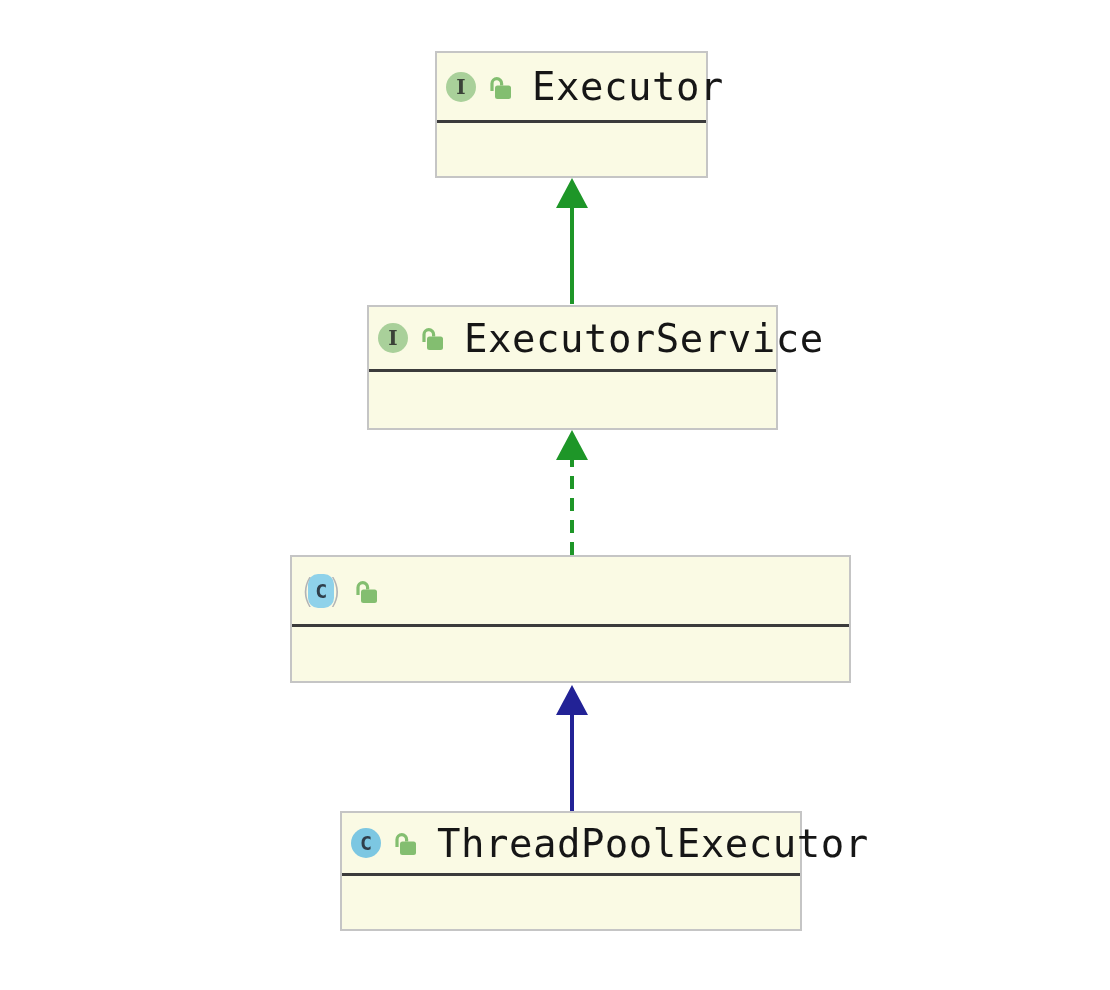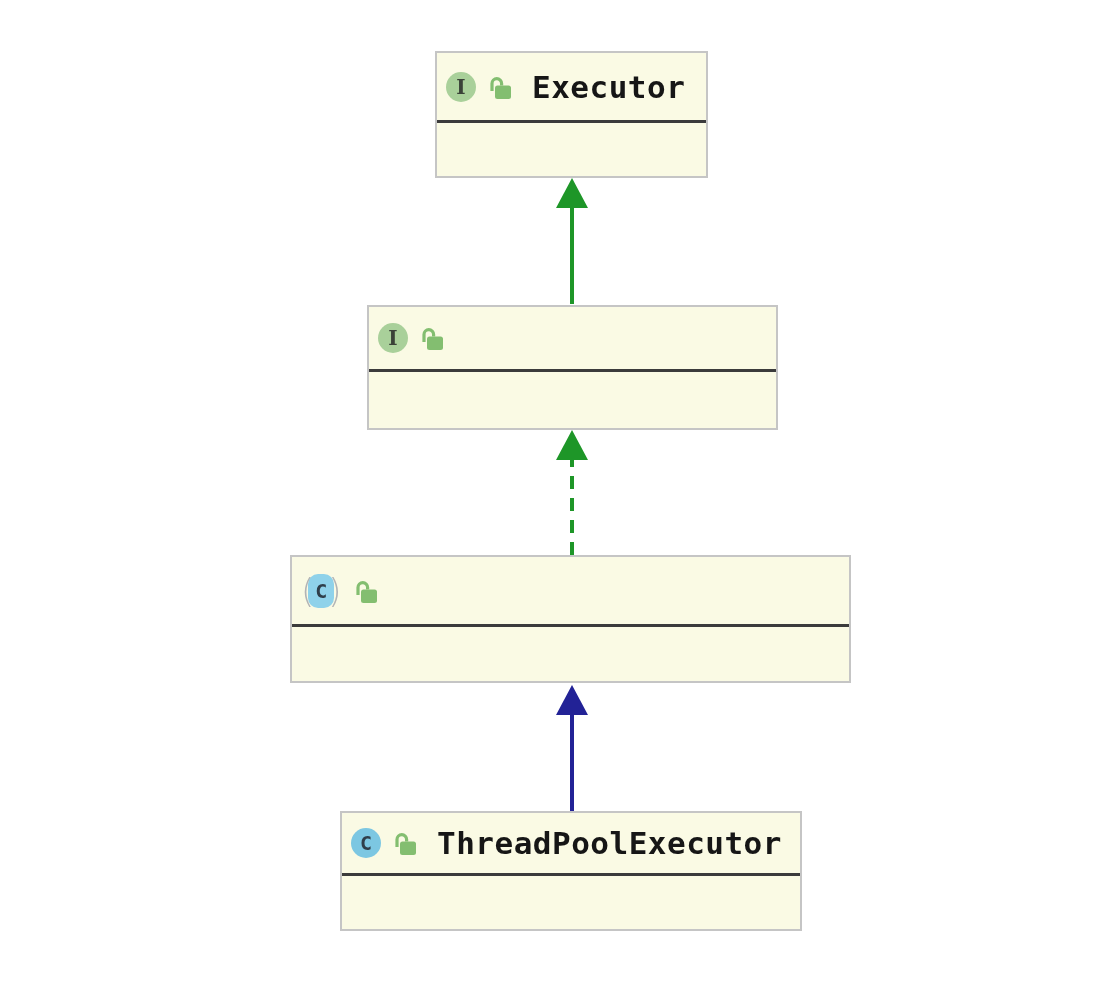--- a/index.html
+++ b/index.html
@@ -32,25 +32,24 @@
     align-items: center;
     padding-left: 9px;
     gap: 11px;
   }
   .node-body {
     flex: 1;
     border-top: 3px solid #3b3b3b;
   }
   .node-title {
     margin-left: 8px;
-    font-size: 31px;
+    font-size: 39px;
     letter-spacing: 0.5px;
     color: #161616;
     white-space: nowrap;
-    font-weight: bold;
   }
   .badge {
     display: inline-flex;
     align-items: center;
     justify-content: center;
     flex: none;
   }
   .badge.circle {
     width: 30px; height: 30px;
     border-radius: 50%;
@@ -113,20 +112,21 @@
     <div class="node-body" style="border-top-color: rgb(59, 59, 59);"></div>
   </div>
 
   <div class="node" style="left: 367px; top: 305px; width: 411px; height: 125px; --hh: 62px; background: rgb(250, 250, 228);">
     <div class="node-header">
       <span class="badge circle iface-letter" style="background: rgb(169, 208, 154);">I</span>
       <svg class="lock-svg" viewBox="0 0 26 28" width="26" height="28">
         <path d="M5,18 V10.5 a4.8,4.8 0 0 1 9.6,0 V12.5" fill="none" stroke-width="3.2" stroke="#83be70"></path>
         <rect x="8" y="12.5" width="16" height="13.5" rx="2.5" fill="#83be70"></rect>
       </svg>
+      <span class="node-title">ExecutorService</span>
     </div>
     <div class="node-body" style="border-top-color: rgb(59, 59, 59);"></div>
   </div>
 
   <div class="node" style="left: 290px; top: 555px; width: 561px; height: 128px; --hh: 67px; background: rgb(250, 250, 228);">
     <div class="node-header">
       <span class="abstract-badge">
         <span class="paren">(</span>
         <span class="badge squircle class-letter" style="background: rgb(143, 210, 234);">C</span>
         <span class="paren">)</span>

